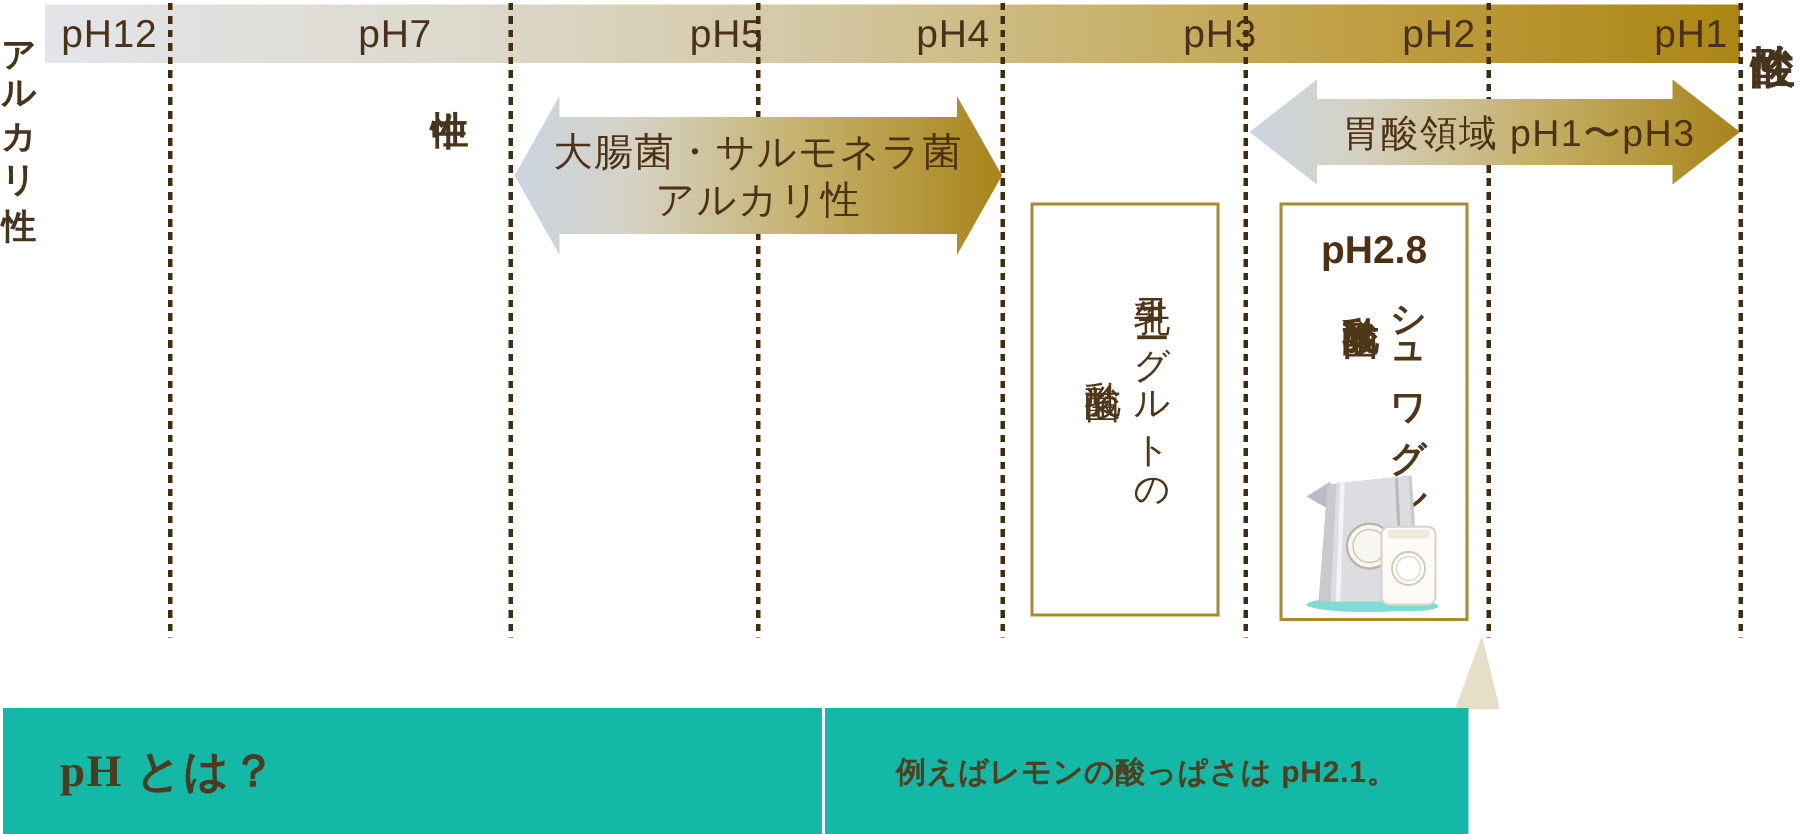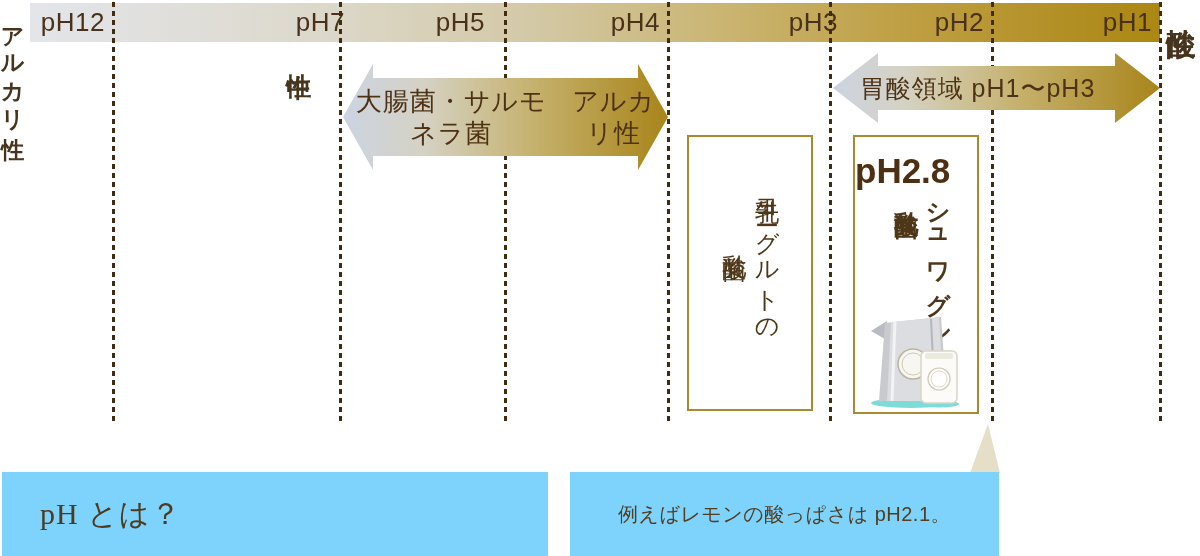--- a/index.html
+++ b/index.html
@@ -12,21 +12,21 @@
   
   .ph-bar {
     position:absolute; left:30px; top:3px; width:1130px; height:39px;
     background:linear-gradient(90deg,#e3e5ea 0%,#dcd8ca 26%,#d4c9a7 44%,
       #cab573 61%,#c0a147 76%,#b5922a 89%,#ab8712 100%);
   }
   .tick {
     position:absolute; top:0; height:30px; line-height:39px;
     font-size:26px; font-weight:500; color:#4a3119; letter-spacing:0.5px;
   }
-  .t0{right:1055px}.t1{right:815px}.t2{right:675px}.t3{right:500px}
+  .t0{right:1055px}.t1{right:872px}.t2{right:651px}.t3{right:500px}
   .t4{right:322px}.t5{right:176px}.t6{right:8px}
   
   .dash {
     position:absolute; top:2px; width:3px; height:423px;
     background:repeating-linear-gradient(to bottom,#402c10 0 5px,transparent 5px 9px);
   }
   .d0{left:112px}.d1{left:339px}.d2{left:504px}.d3{left:667px}
   .d4{left:829px}.d5{left:991px}.d6{left:1159px}
   
   .vert { writing-mode:vertical-rl; text-orientation:upright; }
@@ -34,53 +34,53 @@
     font-weight:bold; line-height:1.05; letter-spacing:1px; color:#47341c; }
   .lbl-acid { position:absolute; left:1165px; top:6px; font-size:29px;
     font-weight:bold; line-height:1.12; color:#47341c; }
   .lbl-neutral { position:absolute; left:286px; top:54px; font-size:25px;
     font-weight:bold; line-height:1.05; color:#47341c; }
   
   .arrow-svg { position:absolute; }
   .a1 { left:343px; top:64px; }
   .a2 { left:833px; top:53px; }
   .arrow-text {
-    position:absolute; display:flex; flex-direction:row;
+    position:absolute; display:flex; flex-direction:column;
     align-items:center; justify-content:center; text-align:center;
     color:#4e3214; letter-spacing:1px;
   }
   .at1 { left:343px; top:64px; width:325px; height:106px; font-size:26px; line-height:1.25; }
-  .at2 { left:814px; top:53px; width:327px; height:70px; font-size:25px; }
+  .at2 { left:849px; top:53px; width:327px; height:70px; font-size:25px; }
   
   .obox {
     position:absolute; background:#ffffff; border:2px solid #a88b31;
   }
   .box-milk { left:687px; top:135px; width:126px; height:276px; }
   .box-shuwa { left:853px; top:135px; width:126px; height:279px; }
   .vcols { position:absolute; writing-mode:vertical-rl; text-orientation:upright;
     font-size:24px; line-height:1.12; letter-spacing:2px; color:#4e3619; }
   .vc-milk { top:42px; right:31px; }
   .vc-shuwa { top:50px; right:26px; font-weight:bold; }
   .vc-milk .col2 { margin-right:6px; padding-top:56px; }
   .vc-shuwa .col2 { margin-right:5px; padding-top:4px; }
   .ph-badge { position:absolute; top:14px; left:0; width:100%;
-    text-align:left; font-size:35px; font-weight:bold; color:#4d3014; }
+    text-align:center; font-size:26px; font-weight:bold; color:#4d3014; }
   .product { position:absolute; bottom:3px; left:50%; transform:translateX(-50%); }
   
   .tail { position:absolute; left:966px; top:424px; }
   
   .note {
-    position:absolute; top:472px; height:84px; background:#7dd3fc;
-    display:flex; align-items:center; color:#533d20;
+    position:absolute; top:472px; height:84px; background:#14b8a6;
+    display:flex; align-items:center; color:#533d20;font-weight:bold;
   }
   .note-left { left:2px; width:546px; padding-left:38px; gap:24px; }
   .note-left .note-title { font-family:"Liberation Serif", serif;
     font-size:30px; letter-spacing:1px; color:#503a1e; }
   .note-left .note-desc { font-size:20px; letter-spacing:0.5px; }
-  .note-right { left:570px; width:429px; justify-content:center;
+  .note-right { left:550px; width:429px; justify-content:center;
     font-size:20px; letter-spacing:0.5px; }
 </style>
 </head>
 <body>
 
 <div class="stage">
 
   <div class="ph-bar">
     <span class="tick t0">pH12</span>
     <span class="tick t1">pH7</span>

